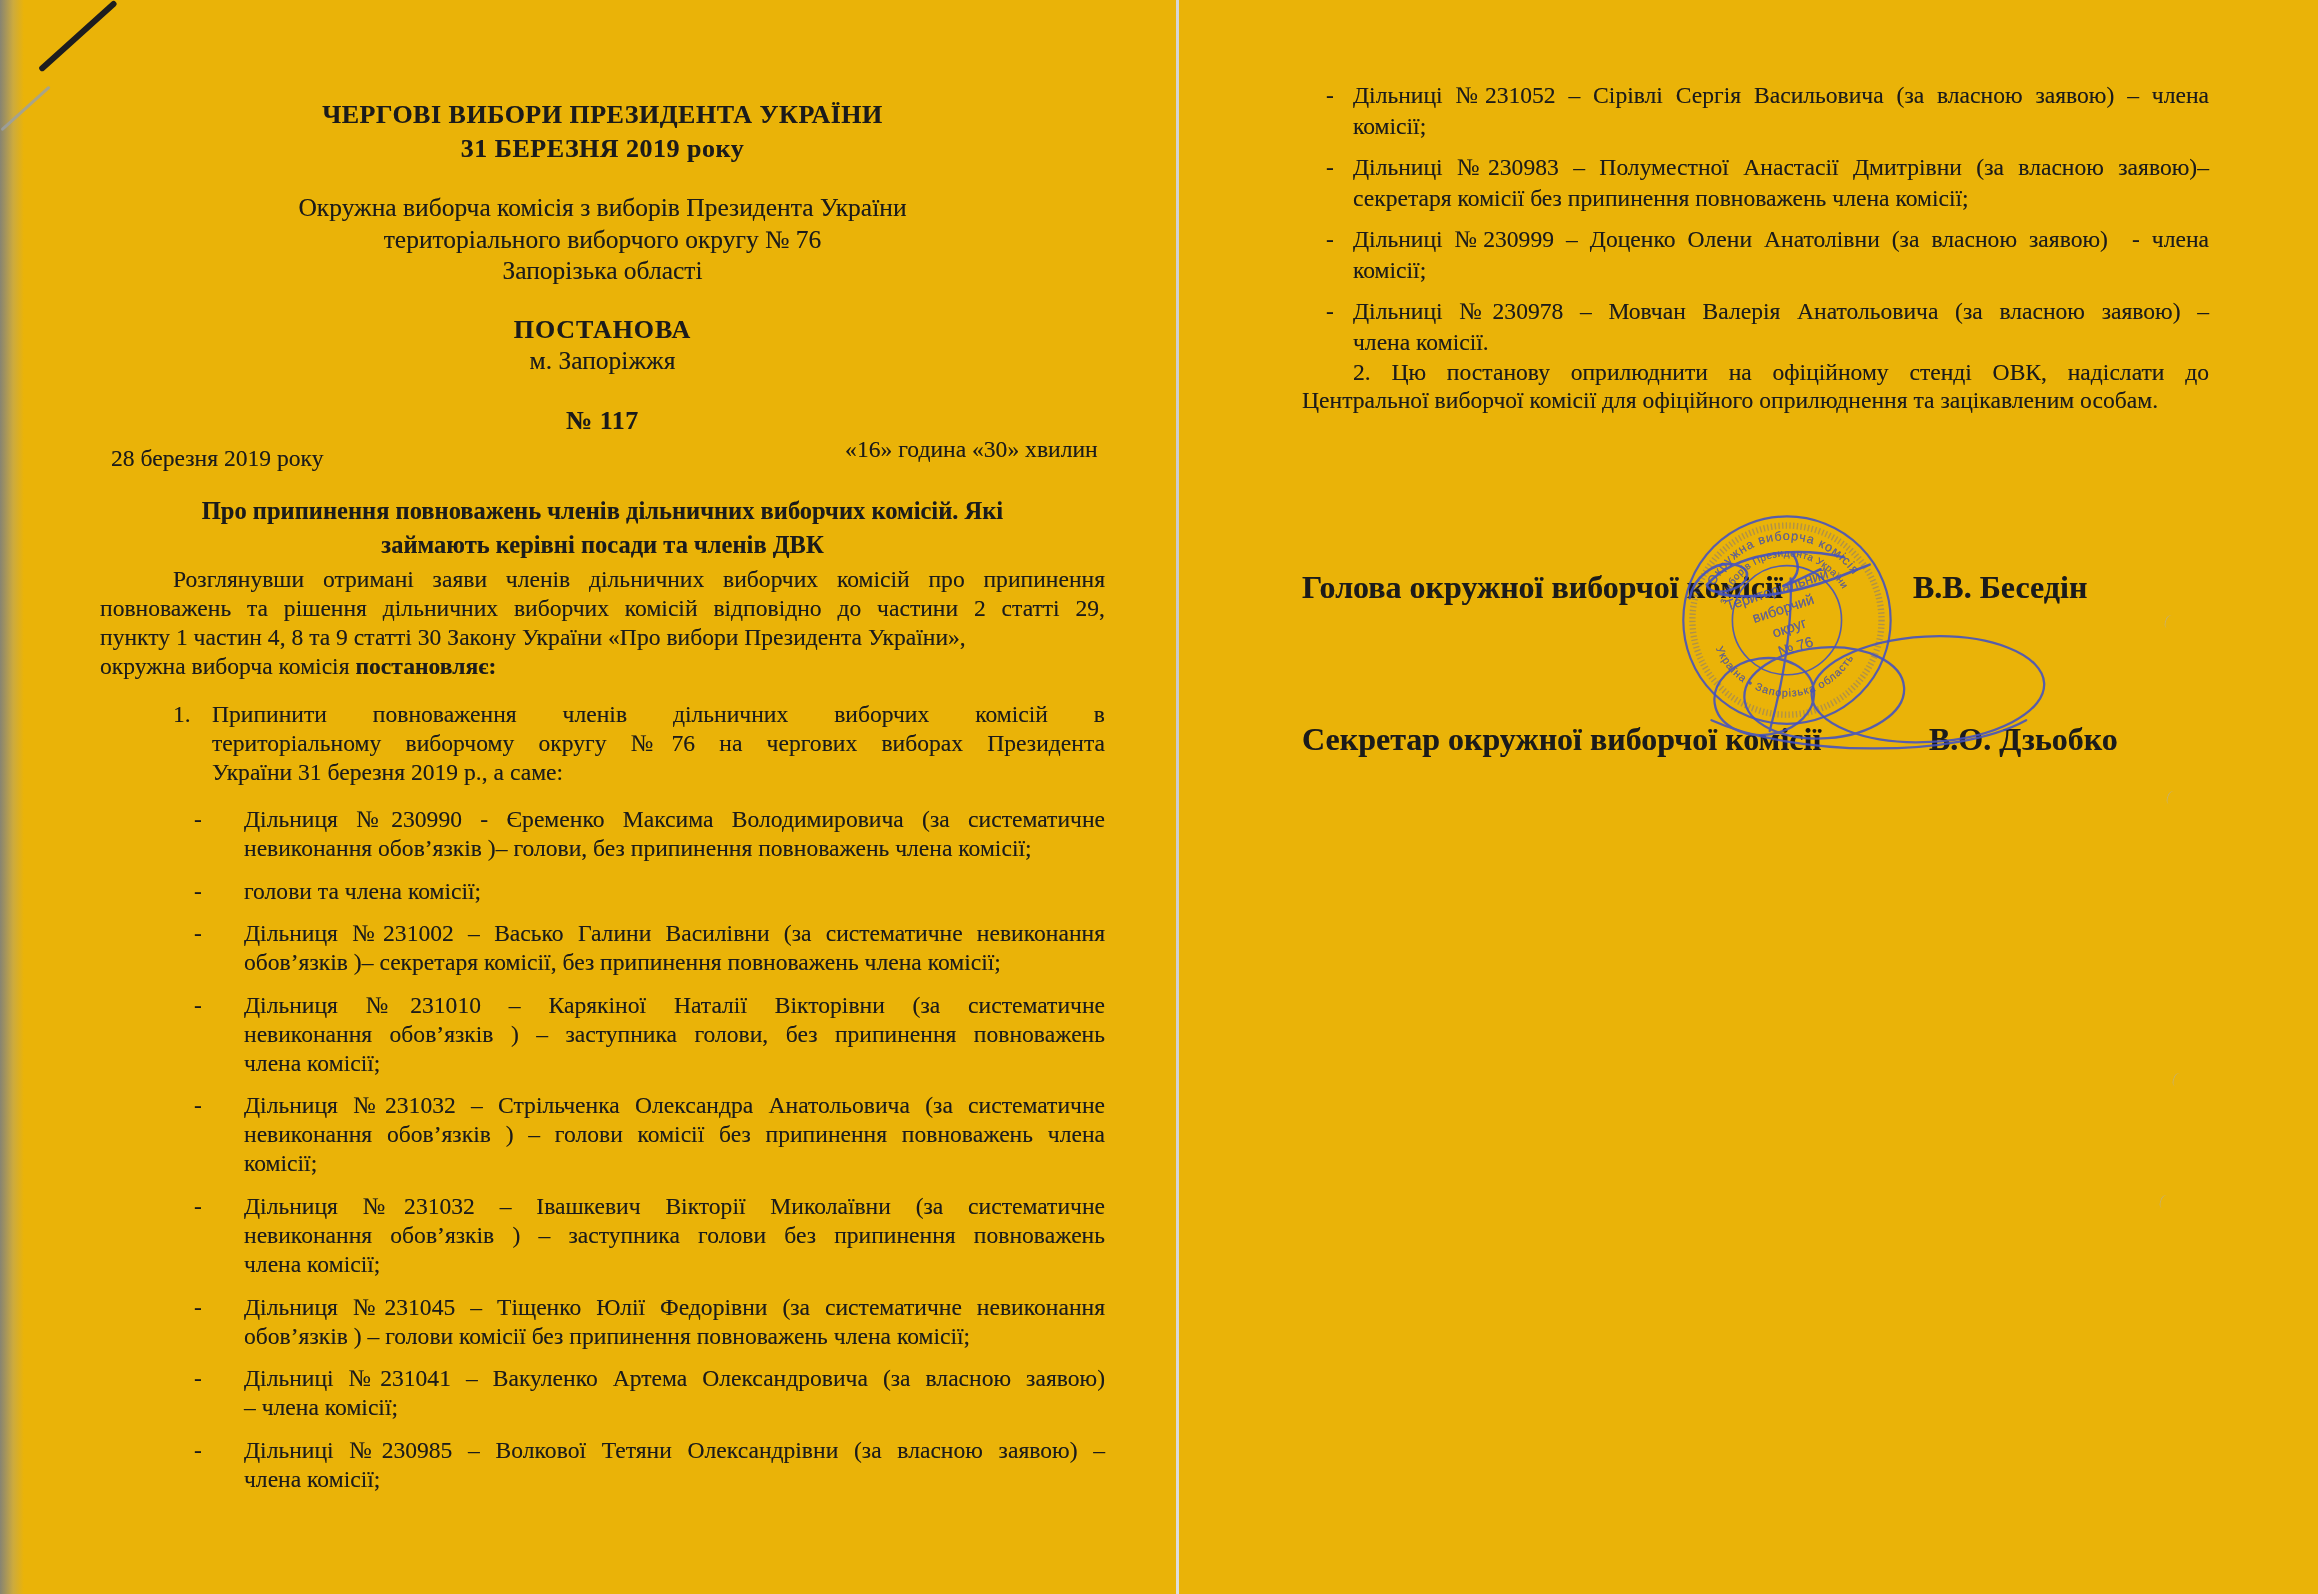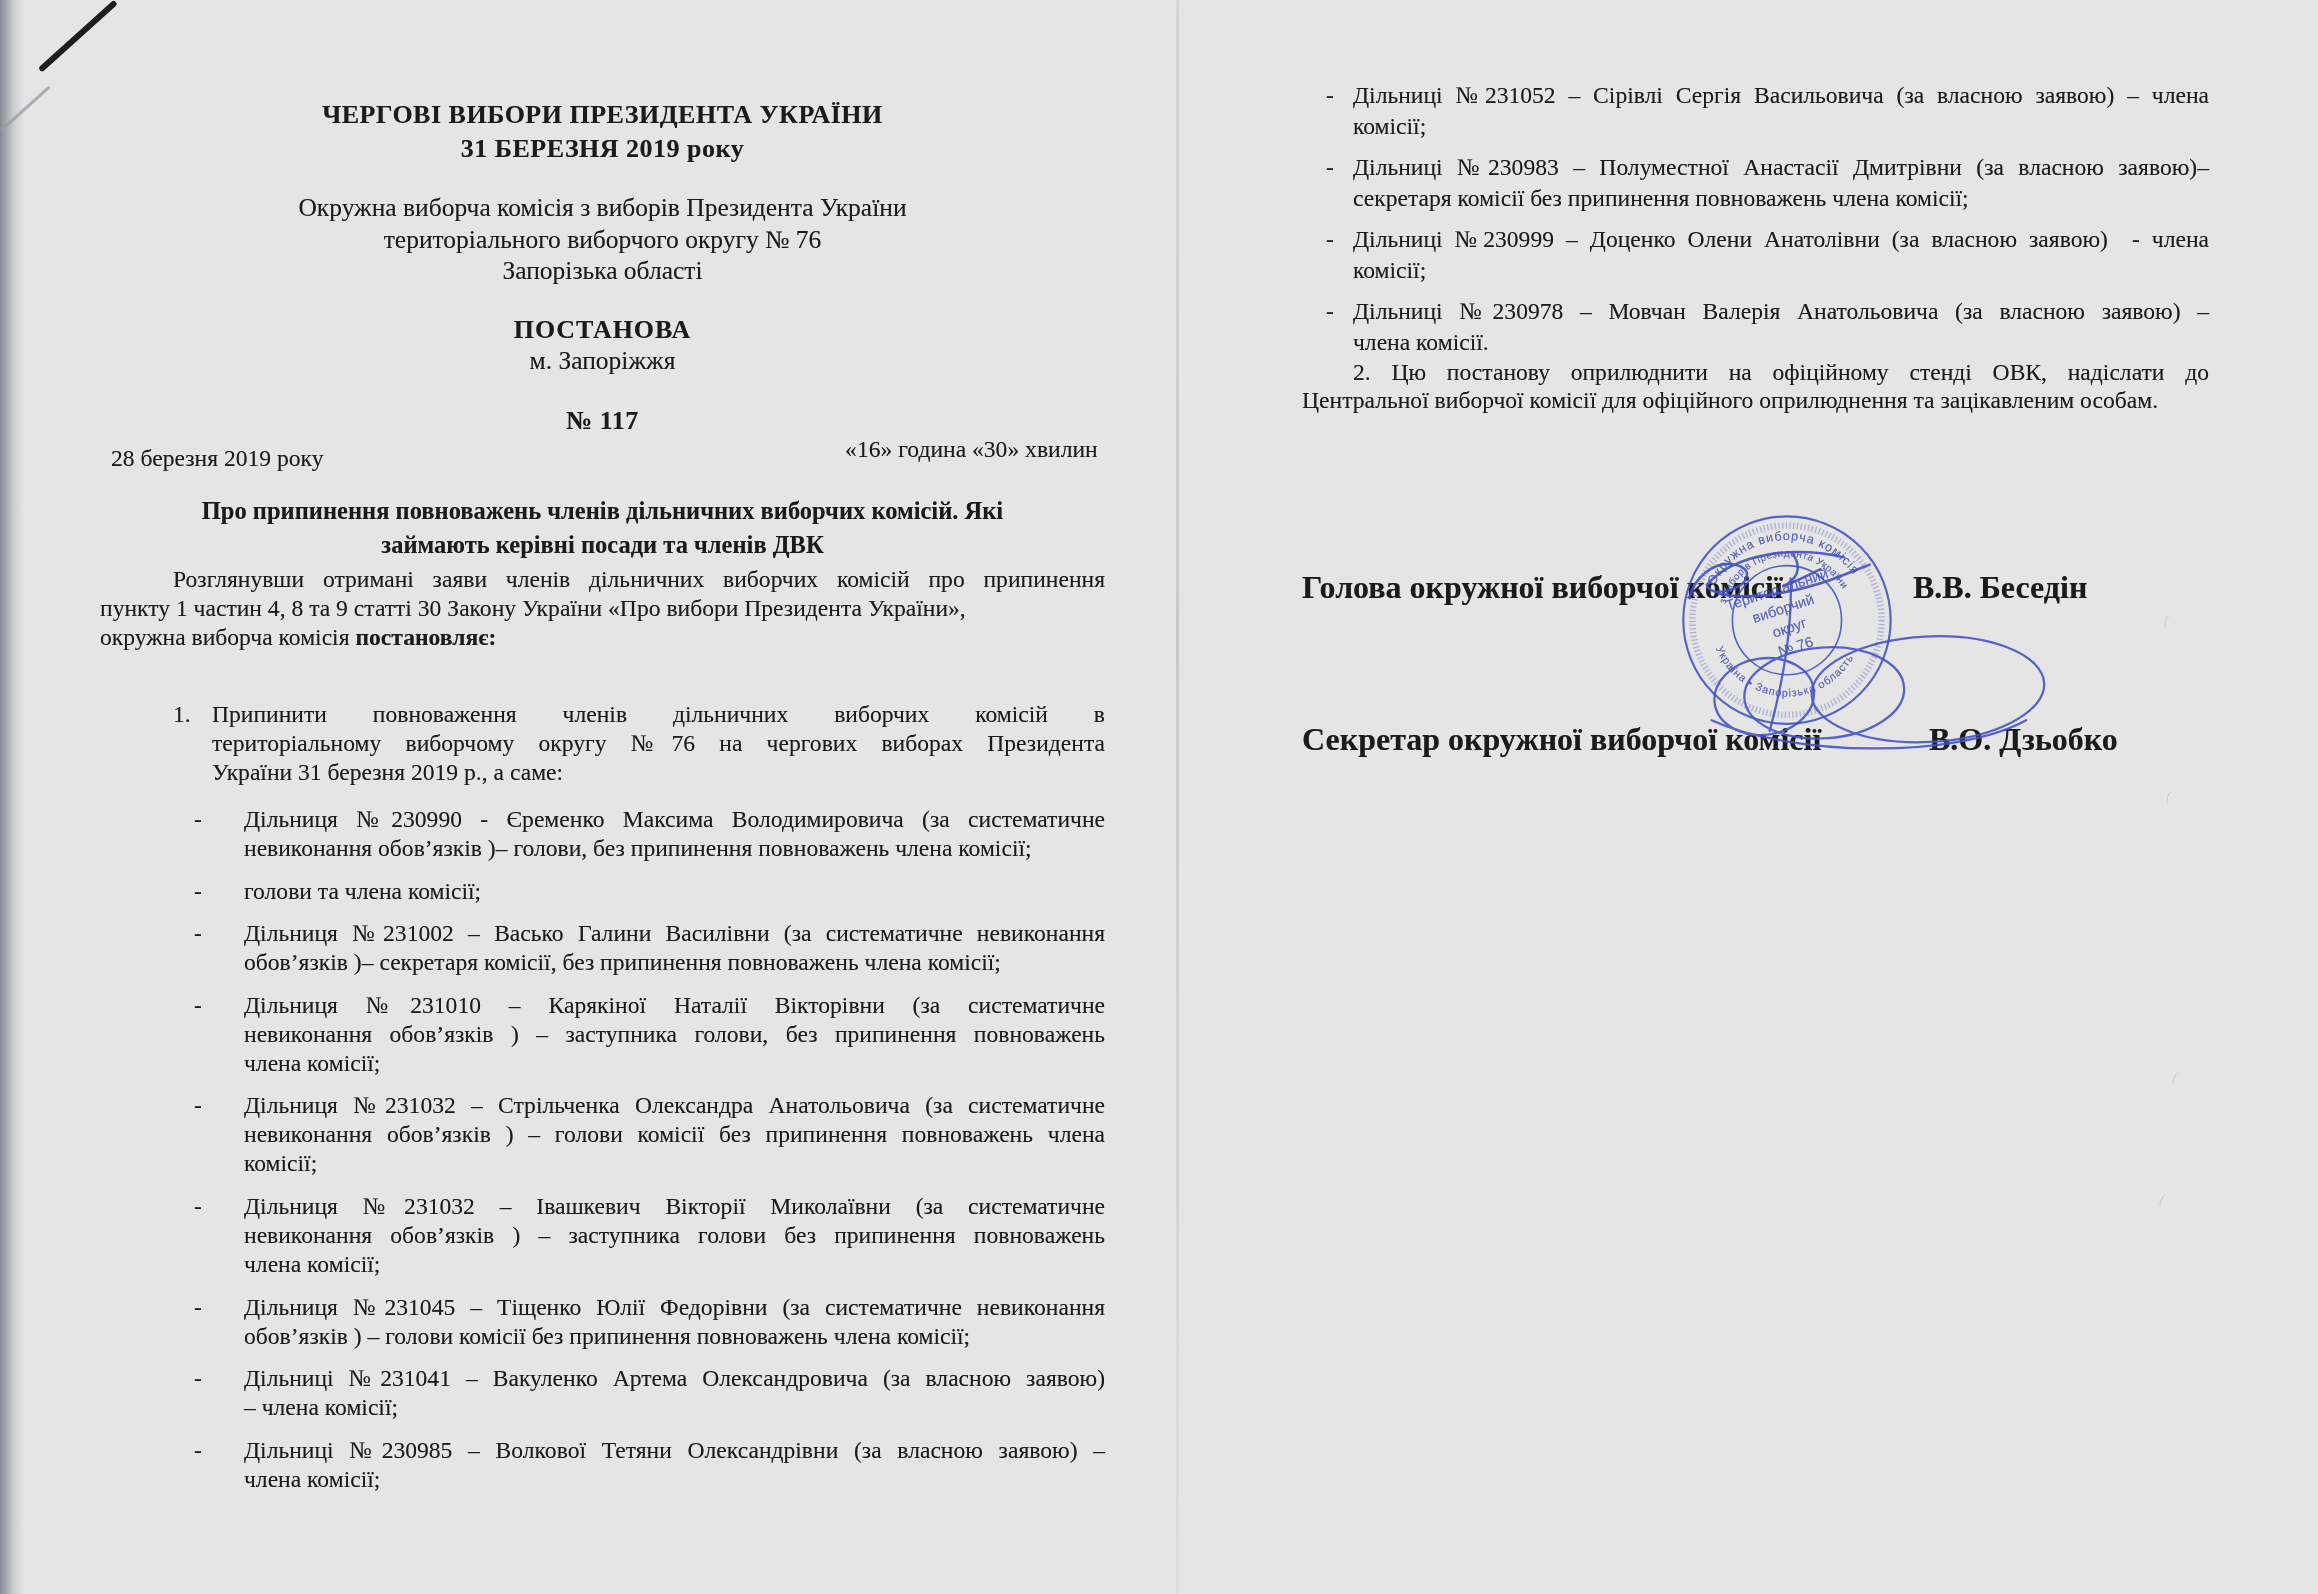--- a/index.html
+++ b/index.html
@@ -1,18 +1,18 @@
 <!DOCTYPE html>
 <html style="font-size:14.5px"><head>
 <meta charset="utf-8">
 <style>
   html,body{margin:0;padding:0;}
   body{width:2318px;height:1595px;background:#fdfdfc;overflow:hidden;
        font-family:"Liberation Serif","DejaVu Serif",serif;color:#1b1b1b;}
-  .scan{position:absolute;inset:0;background:#e5e5e5;}
+  .scan{position:absolute;inset:0;background:#eab308;}
   .txt{text-shadow:0 0 0.5px rgba(20,20,20,.4);}
 
   
   .edge-shade{position:absolute;left:0;top:0;width:23.6px;height:1595px;
     background:linear-gradient(90deg,rgba(118,124,132,.85),rgba(150,155,162,.35) 55%,rgba(255,255,255,0));}
   .pen1{position:absolute;left:27px;top:33px;width:102px;height:6.4px;background:#1d1d1f;
     border-radius:3.6px;transform:rotate(-42deg);}
   .pen2{position:absolute;left:-7.3px;top:107px;width:65px;height:2.7px;background:#99a0a8;
     border-radius:1.8px;transform:rotate(-42deg);opacity:.8;}
   .page-divider{position:absolute;left:1176px;top:0;width:2.7px;height:1595px;
@@ -103,20 +103,21 @@
     </div>
 
     <div class="abs center-lines title-fs lh37" style="left:100px;top:494px;width:1005px;">
         <div class="ln">Про припинення повноважень членів дільничних виборчих комісій. Які</div>
         <div class="ln last">займають керівні посади та членів ДВК</div>
       </div>
 
     <div class="abs intro body-fs">
       <div class="just lh32 indent-first">
           <div class="ln">Розглянувши отримані заяви членів дільничних виборчих комісій про припинення</div>
+          <div class="ln">повноважень та рішення дільничних виборчих комісій відповідно до частини 2 статті 29,</div>
           <div class="ln last">пункту 1 частин 4, 8 та 9 статті 30 Закону України «Про вибори Президента України»,</div>
         </div>
       <div class="intro-last">
         <span>окружна виборча комісія </span><b>постановляє:</b>
       </div>
     </div>
 
     <div class="abs num-item body-fs">
       <span class="num">1.</span>
       <div class="num-body just lh32">

